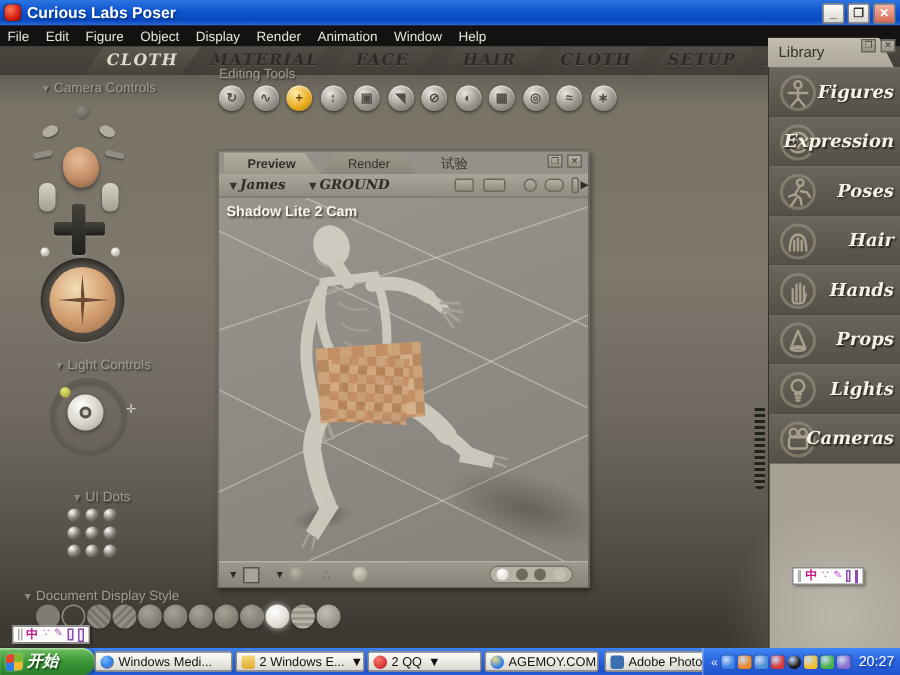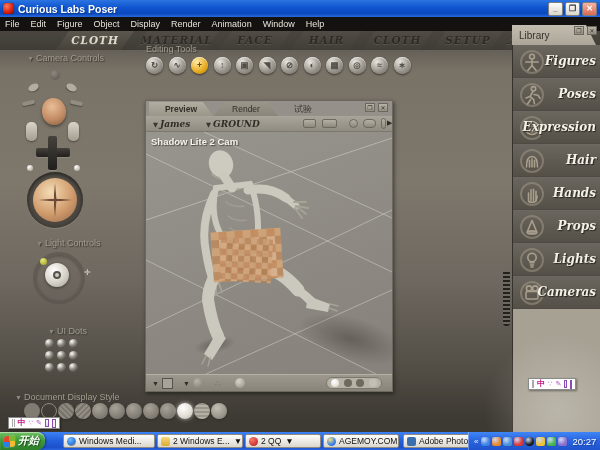--- a/index.html
+++ b/index.html
@@ -119,21 +119,21 @@
   
   .imebar{height:12px;background:#fdfdfb;border:1px solid #8a8a8a;display:flex;align-items:center;gap:3px;padding:0 3px;box-sizing:border-box;box-shadow:1px 1px 2px rgba(0,0,0,.4);}
   .imebar .grip{width:2px;height:8px;border-left:1px solid #aaa;border-right:1px solid #aaa;}
   .imebar .zh{color:#c0168c;font-weight:bold;font-size:8px;line-height:10px;}
   .imebar .pt{color:#b04ac0;font-size:7px;line-height:10px;}
   .imebar .kb{width:9px;height:6px;border:1px solid #8a4ab0;background:linear-gradient(#fff,#e0d4ee);}
   .imebar .sq{width:7px;height:7px;border:1px solid #8a4ab0;background:#f4eefa;}
 
   
   #taskbar{left:0;top:432px;width:600px;height:18px;background:linear-gradient(#3c82f4,#2561dd 45%,#1c50cb 85%,#2a63dd);}
-  #startbtn{position:absolute;left:0;top:0;width:45px;height:18px;border-radius:0 8px 8px 0;
+  #startbtn{position:absolute;left:0;top:0;width:63px;height:18px;border-radius:0 8px 8px 0;
     background:linear-gradient(#6fbf60,#3c9838 50%,#2d7f2a);box-shadow:inset 0 1px 1px rgba(255,255,255,.5),1px 0 2px rgba(0,0,0,.4);
     display:flex;align-items:center;gap:3px;padding-left:4px;box-sizing:border-box;}
   #startbtn .flag{width:11px;height:11px;border-radius:2px;transform:skewY(-6deg);
     background:conic-gradient(#7db72f 25%,#f5b92e 0 50%,#2a7fe8 0 75%,#e4442c 0);box-shadow:0 0 1px #fff;}
   #startbtn .stext{color:#fff;font-weight:bold;font-style:italic;font-size:10.5px;text-shadow:1px 1px 1px #1d4f1c;}
   .taskbtn{position:absolute;top:2px;height:14px;border:1px solid #8f8b81;border-radius:2px;
     background:linear-gradient(#fefefc,#dbd7cd);display:flex;align-items:center;gap:3px;padding:0 3px;box-sizing:border-box;overflow:hidden;}
   .taskbtn span{font-size:8.5px;color:#111;white-space:nowrap;}
   .taskbtn.pressed{background:linear-gradient(#ffffff,#efede7);border-color:#6f6b62;box-shadow:inset 1px 1px 2px rgba(0,0,0,.25);}
   .ticon{width:9px;height:9px;border-radius:2px;flex:0 0 auto;}
@@ -384,31 +384,31 @@
       <div id="librows">
         <div class="librow">
           <div class="libicon"><svg viewBox="0 0 20 20">
                 <circle cx="10" cy="4.6" r="2.4"></circle>
                 <path d="M10 7.5v6M3.8 10h12.4M10 13.5l-4.2 5M10 13.5l4.2 5"></path>
               </svg></div>
           <div class="liblabel">Figures</div>
         </div>
         <div class="librow">
           <div class="libicon"><svg viewBox="0 0 20 20">
+                <circle cx="10" cy="10" r="6.5"></circle>
+                <path d="M7 8.2h2M11.2 8.2h2M7.2 12.6c1.8 1.5 3.8 1.5 5.6 0"></path>
+              </svg></div>
+          <div class="liblabel">Expression</div>
+        </div>
+        <div class="librow">
+          <div class="libicon"><svg viewBox="0 0 20 20">
                 <circle cx="11.5" cy="3.8" r="2.2"></circle>
                 <path d="M11 6.5l-3 5 3.6 2.8.8 4.2M8 11.5l-4 1.5M12 9.5l4 .8 2 3M8.6 14.5l-3 4.5"></path>
               </svg></div>
           <div class="liblabel">Poses</div>
-        </div>
-        <div class="librow">
-          <div class="libicon"><svg viewBox="0 0 20 20">
-                <circle cx="10" cy="10" r="6.5"></circle>
-                <path d="M7 8.2h2M11.2 8.2h2M7.2 12.6c1.8 1.5 3.8 1.5 5.6 0"></path>
-              </svg></div>
-          <div class="liblabel">Expression</div>
         </div>
         <div class="librow">
           <div class="libicon"><svg viewBox="0 0 20 20">
                 <path d="M4.5 16c0-7 1.8-10.5 5.5-10.5S15.5 9 15.5 16M7.5 16V9.5M10 16V8M12.5 16V9.5"></path>
               </svg></div>
           <div class="liblabel">Hair</div>
         </div>
         <div class="librow">
           <div class="libicon"><svg viewBox="0 0 20 20">
                 <path d="M6.5 17V9M9 16.5V5.8M11.5 16.5V5.2M14 16.5V7.2M6.5 17c.5 1.8 6 1.8 7.5 0l1.2-4.8"></path>

